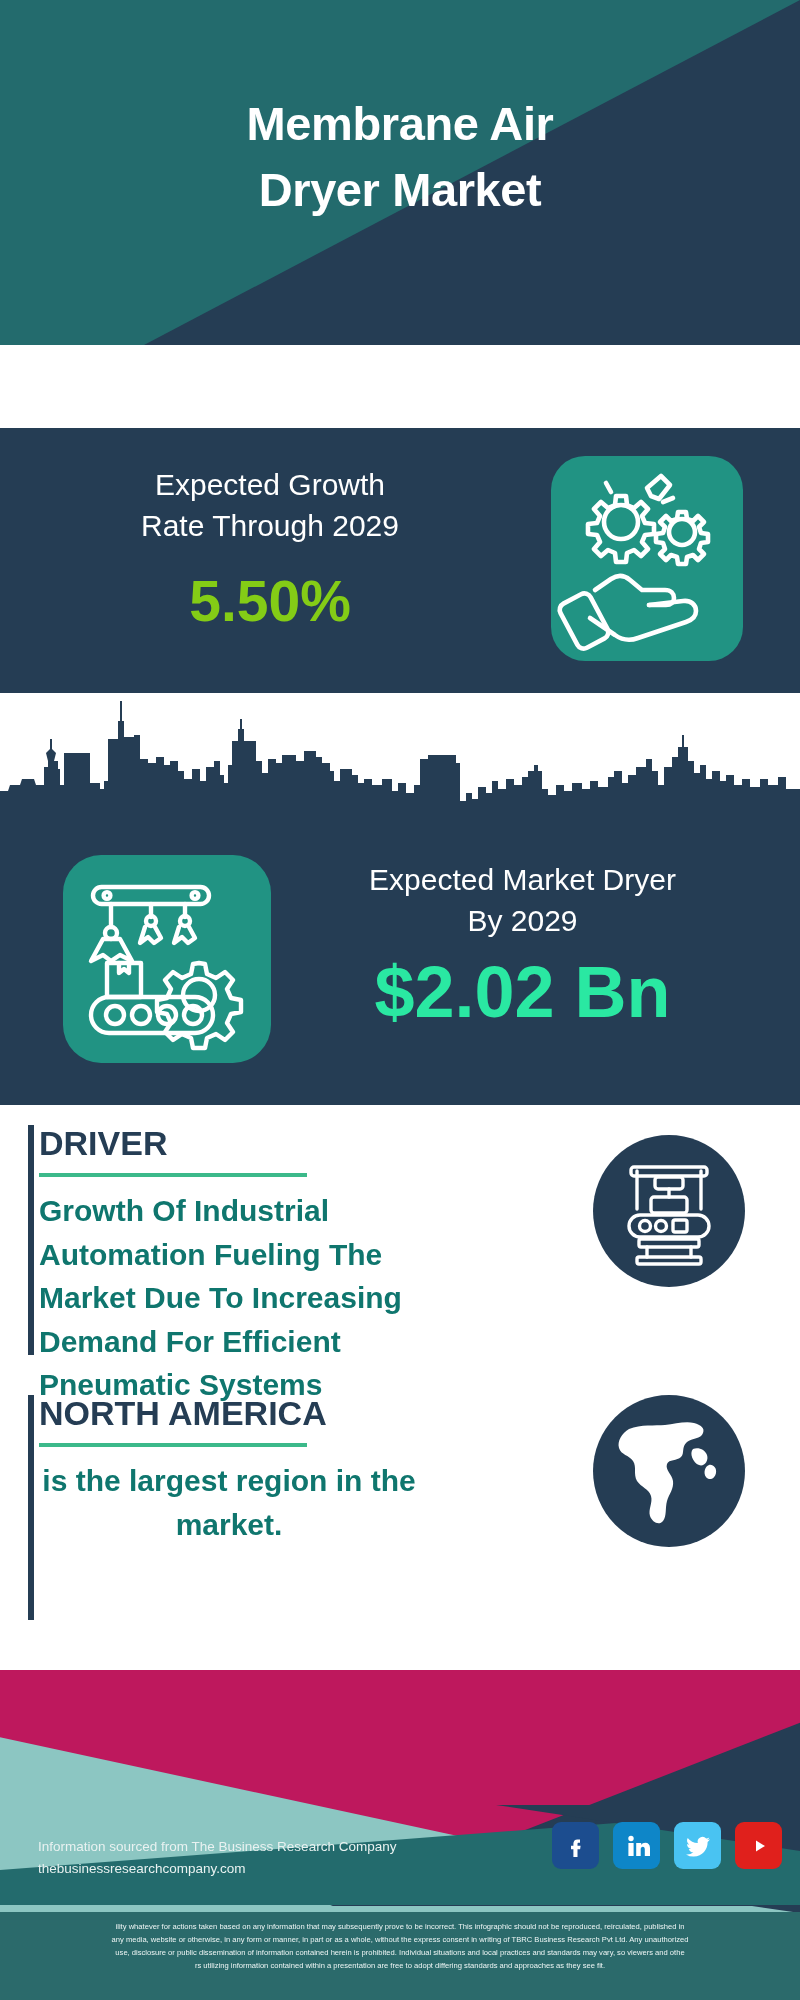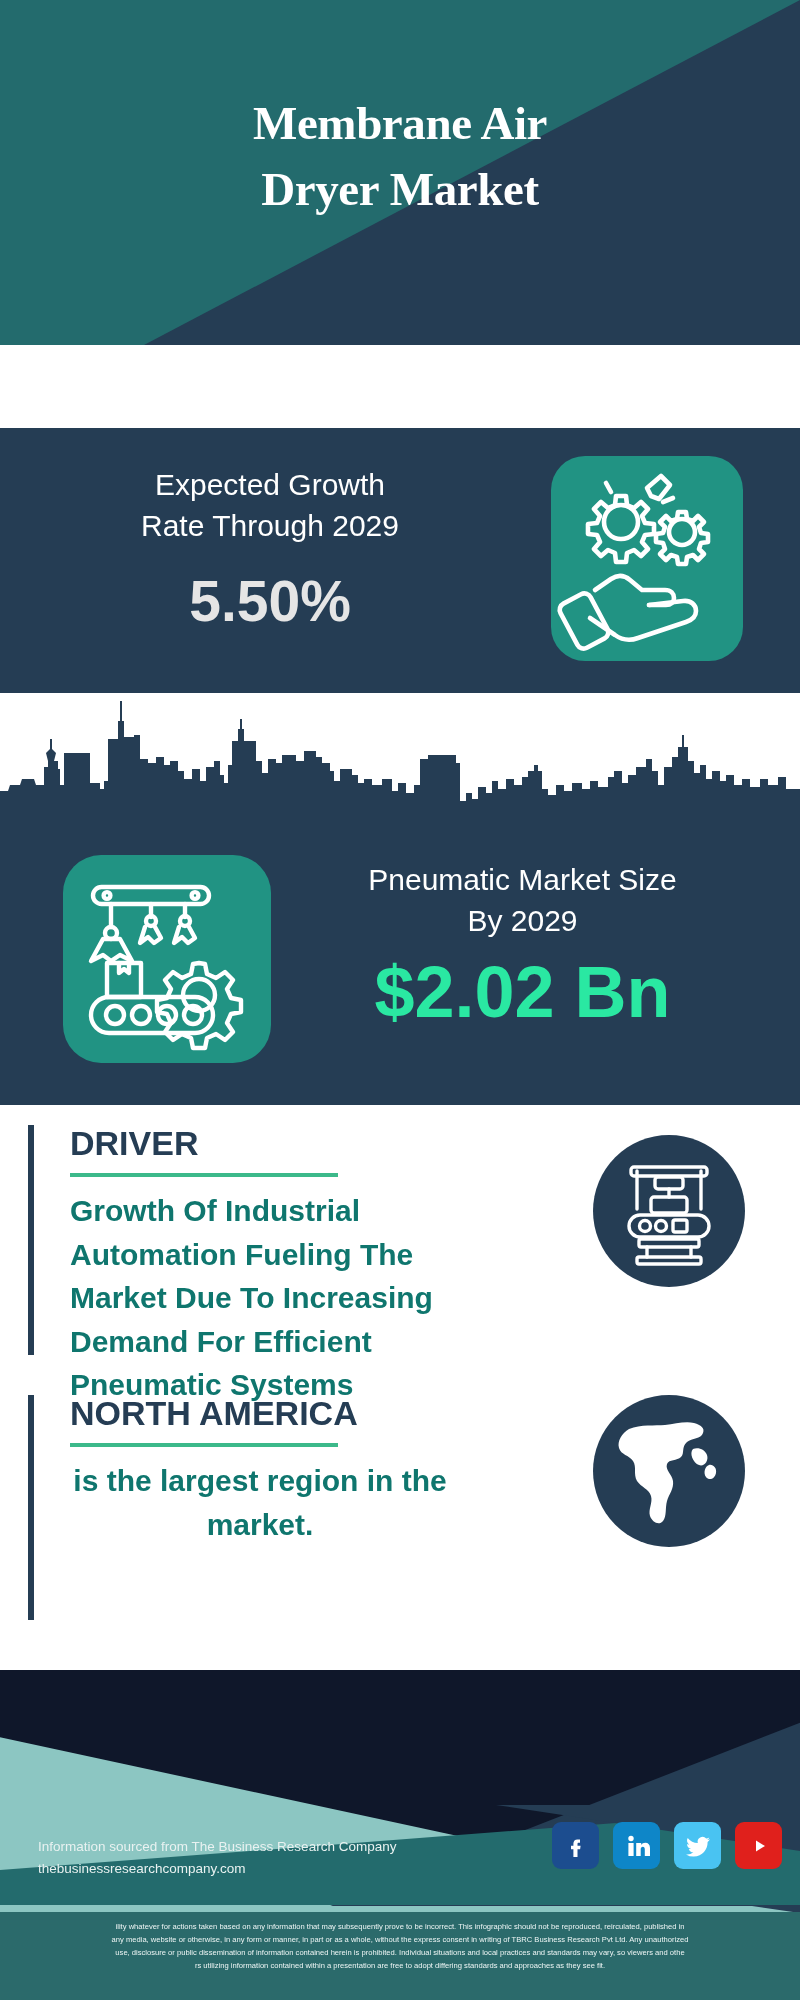--- a/index.html
+++ b/index.html
@@ -37,21 +37,20 @@
     position: absolute;
     left: 0; right: 0;
     top: 95px;
     text-align: center;
     color: #ffffff;
     font-size: 47px;
     font-weight: bold;
     line-height: 1.23;
     letter-spacing: -0.4px;
     padding: 0 20px;
-    font-family: Liberation Serif, serif;
   }
   .header-title .line2 { display: block; margin-top: 8px; }
 
   
   .header-wedge {
     position: absolute;
     left: 0; top: 345px;
     width: 800px; height: 85px;
     background: #ffffff;
   }
@@ -78,21 +77,21 @@
     color: #ffffff;
     font-size: 30px;
     line-height: 1.36;
     font-weight: normal;
   }
   .growth-value {
     position: absolute;
     left: 30px; top: 140px;
     width: 480px;
     text-align: center;
-    color: #e5e5e5;
+    color: #84cc16;
     font-size: 57px;
     font-weight: bold;
     letter-spacing: 0px;
   }
   .growth-icon {
     position: absolute;
     right: 57px; top: 28px;
     width: 192px; height: 205px;
     background: #219383;
     border-radius: 34px;
@@ -149,21 +148,21 @@
     position: absolute;
     left: 0; top: 1105px;
     width: 800px; height: 565px;
     background: #ffffff;
   }
   .card {
     position: absolute;
     left: 28px;
     width: 500px;
     border-left: 6px solid #253d54;
-    padding-left: 36px;
+    padding-left: 5px;
   }
   .card-driver { top: 20px; height: 230px; }
   .card-region { top: 290px; height: 225px; }
 
   .card-title {
     color: #253d54;
     font-weight: bold;
     font-size: 34px;
     letter-spacing: 0px;
     line-height: 1.1;
@@ -192,21 +191,21 @@
   }
   .circle-driver { top: 30px; }
   .circle-region { top: 290px; }
 
   
   .footer-wrap {
     position: absolute;
     left: 0; top: 1670px;
     width: 800px; height: 330px;
     overflow: hidden;
-    background: #0f172a;
+    background: #be185d;
   }
   .f-teal-light {
     position: absolute; left: 0; top: 0;
     width: 800px; height: 240px;
     background: #8cc6c2;
     clip-path: polygon(0 28%, 100% 100%, 0 100%);
   }
   .f-navy {
     position: absolute; left: 0; top: 0;
     width: 800px; height: 240px;
@@ -358,21 +357,21 @@
           <circle cx="104" cy="160" r="9"></circle>
           <circle cx="130" cy="160" r="9"></circle>
 
           <circle cx="136" cy="140" r="16"></circle>
           <path d="M136 108 l6 1 2 10 9 4 9 -6 8 8 -6 9 4 9 10 2 0 12 -10 2 -4 9 6 9 -8 8 -9 -6 -9 4 -2 10 -12 0 -2 -10 -9 -4 -9 6 -8 -8 6 -9 -4 -9 -10 -2 0 -12 10 -2 4 -9 -6 -9 8 -8 9 6 9 -4 2 -10z"></path>
         </g>
       </svg>
     </div>
 
     <div class="market-label">
-      <span>Pneumatic Market Size</span><br>
+      <span>Expected Market Dryer</span><br>
       <span>By 2029</span>
     </div>
     <div class="market-value">$2.02 Bn</div>
   </div>
 
   <div class="content">
 
     <div class="card card-driver">
       <div class="card-title">DRIVER</div>
       <div class="card-rule"></div>

